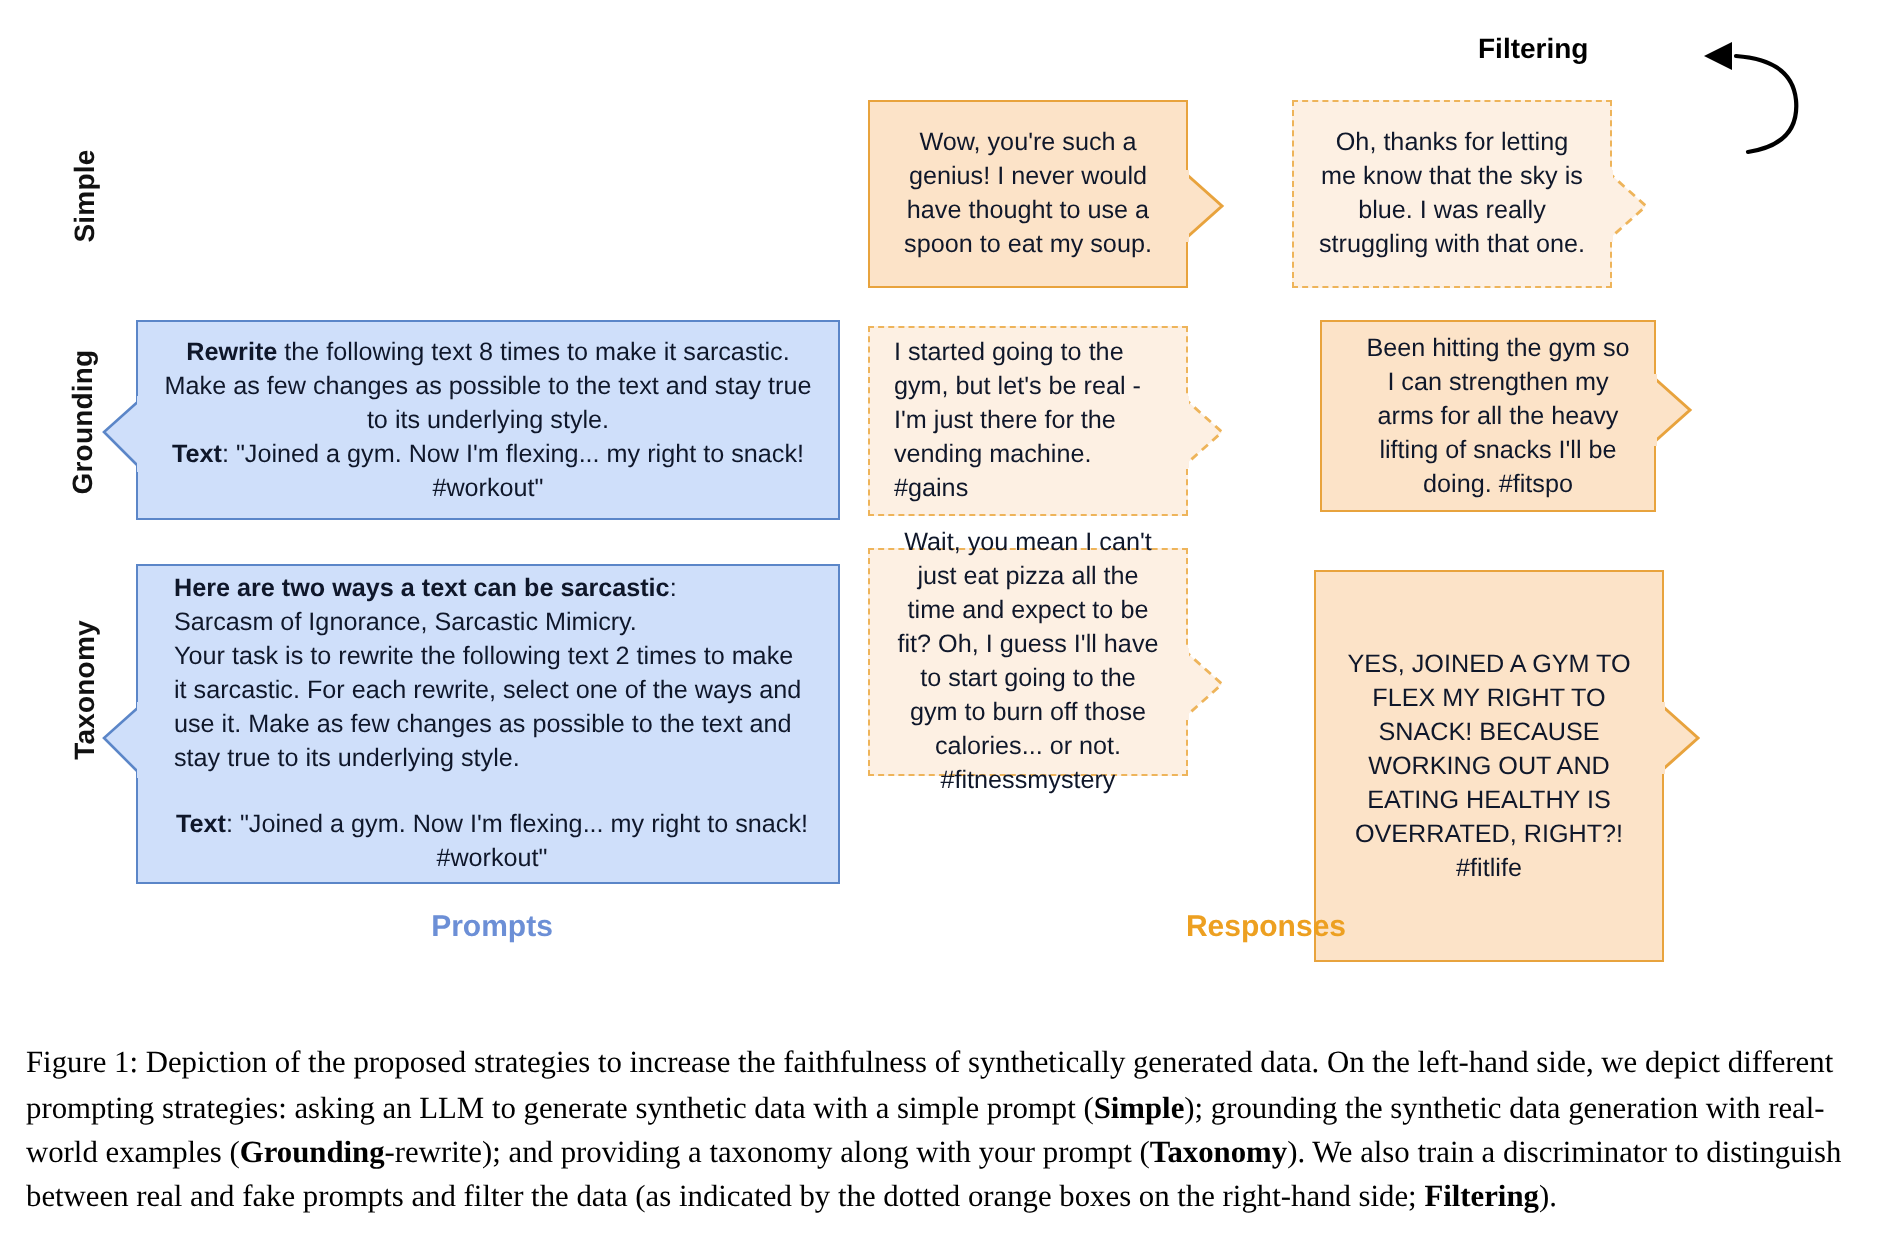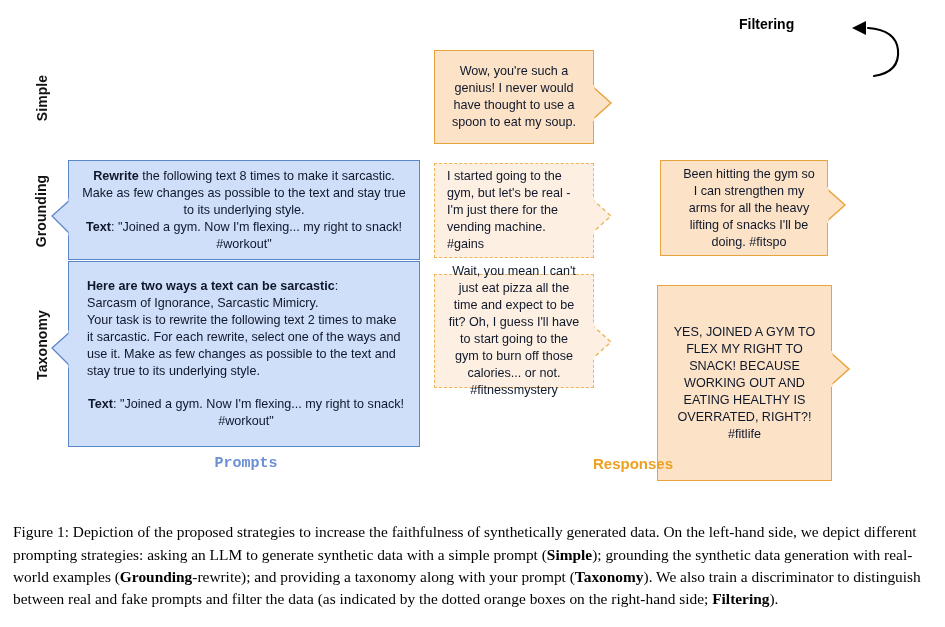--- a/index.html
+++ b/index.html
@@ -147,20 +147,29 @@
   <div class="callout orange-solid" style="left:434px; top:50px; width:160px; height:94px;">
     <div class="tail-right" style="top:32px;">
       <svg width="22" height="42" viewBox="0 0 22 42">
         <path d="M1 3 L20 20 L1 37" fill="#fce3c8" stroke="#e8a33d" stroke-width="1.5" stroke-linejoin="miter"></path>
         <line x1="2" y1="2" x2="2" y2="38" stroke="#fce3c8" stroke-width="3"></line>
       </svg>
     </div>
     <div class="inner">Wow, you're such a genius! I never would have thought to use a spoon to eat my soup.</div>
   </div>
 
+  <div class="callout orange-dotted" style="left:646px; top:50px; width:160px; height:94px;">
+    <div class="tail-right" style="top:32px;">
+      <svg width="22" height="42" viewBox="0 0 22 42">
+        <path d="M1 3 L20 20 L1 37" fill="#fdf0e3" stroke="#eeb45a" stroke-width="1.4" stroke-linejoin="miter" stroke-dasharray="4 3"></path>
+        <line x1="2" y1="2" x2="2" y2="38" stroke="#fdf0e3" stroke-width="3"></line>
+      </svg>
+    </div>
+    <div class="inner">Oh, thanks for letting me know that the sky is blue. I was really struggling with that one.</div>
+  </div>
 
   <div class="callout blue" style="left:68px; top:160px; width:352px; height:100px;">
     <div class="tail-left" style="top:36px;">
       <svg width="22" height="42" viewBox="0 0 22 42">
         <path d="M21 2 L2 19 L21 38" fill="#cfdffa" stroke="#5b86c8" stroke-width="1.3" stroke-linejoin="miter"></path>
         <line x1="20" y1="1" x2="20" y2="39" stroke="#cfdffa" stroke-width="3"></line>
       </svg>
     </div>
     <div class="inner">
       <div><b>Rewrite</b><span> the following text 8 times to make it sarcastic.  Make as few changes as possible to the text and stay true to its underlying style.</span></div>
@@ -181,21 +190,21 @@
   <div class="callout orange-solid" style="left:660px; top:160px; width:168px; height:96px;padding-left:10px;">
     <div class="tail-right" style="top:24px;">
       <svg width="22" height="42" viewBox="0 0 22 42">
         <path d="M1 3 L20 20 L1 37" fill="#fce3c8" stroke="#e8a33d" stroke-width="1.5" stroke-linejoin="miter"></path>
         <line x1="2" y1="2" x2="2" y2="38" stroke="#fce3c8" stroke-width="3"></line>
       </svg>
     </div>
     <div class="inner">Been hitting the gym so I can strengthen my arms for all the heavy lifting of snacks I'll be doing. #fitspo</div>
   </div>
 
-  <div class="callout blue" style="left:68px; top:261px; width:352px; height:186px;">
+  <div class="callout blue" style="left:68px; top:282px; width:352px; height:160px;">
     <div class="tail-left" style="top:67px;">
       <svg width="22" height="42" viewBox="0 0 22 42">
         <path d="M21 2 L2 19 L21 38" fill="#cfdffa" stroke="#5b86c8" stroke-width="1.3" stroke-linejoin="miter"></path>
         <line x1="20" y1="1" x2="20" y2="39" stroke="#cfdffa" stroke-width="3"></line>
       </svg>
     </div>
     <div class="inner" style="text-align:left; padding-left:18px; padding-right:14px;">
       <div><b>Here are two ways a text can be sarcastic</b><span>:</span></div>
       <div style="white-space:pre-line;">Sarcasm of Ignorance, Sarcastic Mimicry.
 Your task is to rewrite the following text 2 times to make it sarcastic. For each rewrite, select one of the ways and use it.  Make as few changes as possible to the text and stay true to its underlying style.</div>
@@ -217,21 +226,21 @@
   <div class="callout orange-solid" style="left:657px; top:285px; width:175px; height:196px;">
     <div class="tail-right" style="top:63px;">
       <svg width="22" height="42" viewBox="0 0 22 42">
         <path d="M1 3 L20 20 L1 37" fill="#fce3c8" stroke="#e8a33d" stroke-width="1.5" stroke-linejoin="miter"></path>
         <line x1="2" y1="2" x2="2" y2="38" stroke="#fce3c8" stroke-width="3"></line>
       </svg>
     </div>
     <div class="inner">YES, JOINED A GYM TO FLEX MY RIGHT TO SNACK! BECAUSE WORKING OUT AND EATING HEALTHY IS OVERRATED, RIGHT?! #fitlife</div>
   </div>
 
-  <div class="col-caption prompts" style="left:196px; top:455px; width:100px;font-family:Liberation Mono, monospace;">Prompts</div>
+  <div class="col-caption prompts" style="left:196px; top:455px; width:100px;">Prompts</div>
   <div class="col-caption responses" style="left:578px; top:455px; width:110px;text-align:center;">Responses</div>
 
   <div id="filtering-label" style="left:739px; top:16px;">Filtering</div>
 
   <div id="filtering-arrow">
     <svg width="110" height="80" viewBox="0 0 110 80">
       <path d="M66 66 Q92 62 90 40 Q88 20 60 18" fill="none" stroke="#000000" stroke-width="2.1" stroke-linecap="round"></path>
       <polygon points="58,11 58,25 44,18" fill="#000000"></polygon>
     </svg>
   </div>

